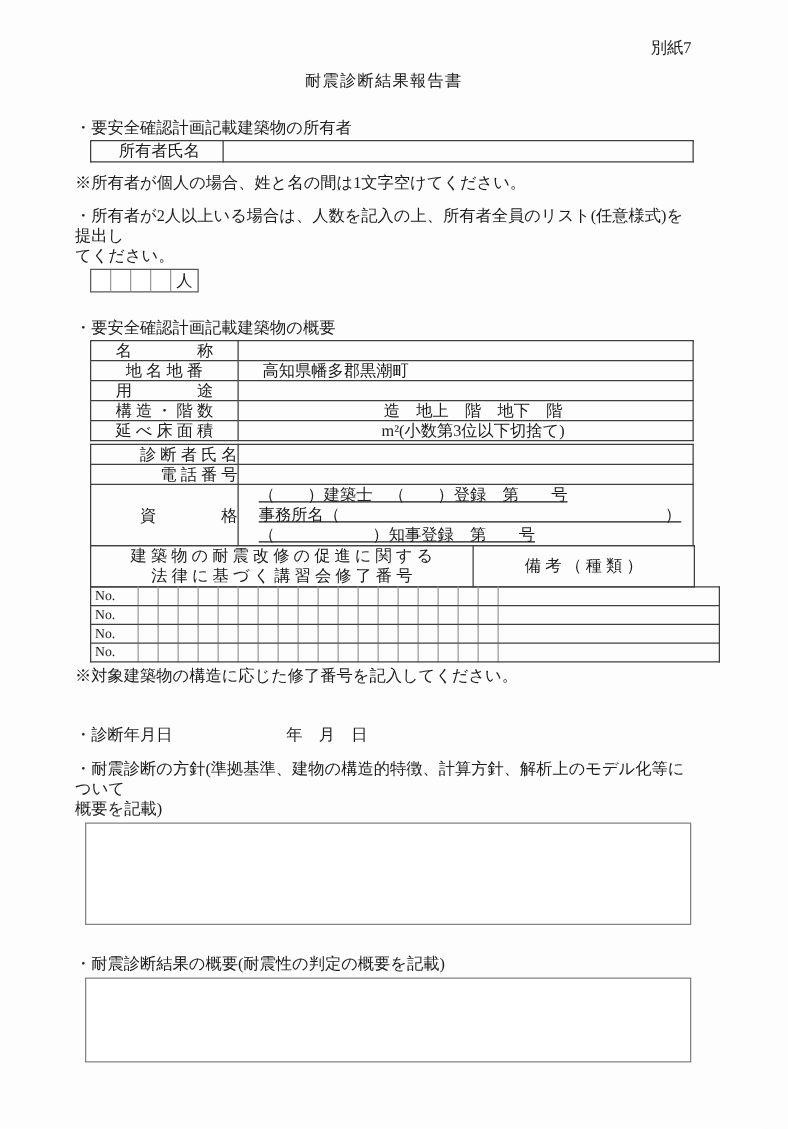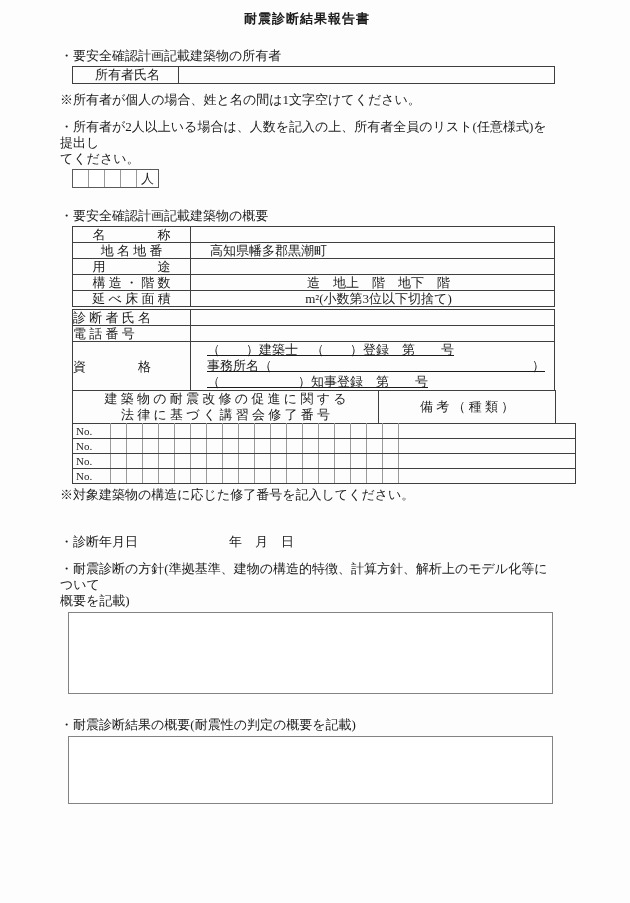--- a/index.html
+++ b/index.html
@@ -5,21 +5,21 @@
   html,body{margin:0;padding:0;background:#ffffff;}
   .page{
     position:relative;
     width:630px;height:903px;
     background:#fdfdfd;
     font-family:"Liberation Serif","DejaVu Serif",serif;
     font-size:13px;line-height:16px;color:#1b1b1b;
     overflow:hidden;
   }
   .annotation{padding-top:30px;margin-right:77px;text-align:right;}
-  .title{margin-top:11px;text-align:center;padding-right:16px;letter-spacing:1px;font-weight:bold;}
+  .title{margin-top:11px;text-align:center;padding-right:16px;letter-spacing:1px;}
   .heading{margin-left:60px;width:496px;}
   .note{margin-left:60px;width:496px;}
   .pre{white-space:pre-line;font-family:Liberation Serif, serif;}
 
   table.tbl{border-collapse:collapse;table-layout:fixed;margin-left:72px;}
   table.tbl td{border:1px solid #3f3f3f;padding:0;overflow:hidden;}
 
   
   .owner-tbl{width:483px;margin-top:2px;}
   .owner-tbl td{height:16px;line-height:16px;}
@@ -38,21 +38,21 @@
   .building-tbl{width:483px;margin-top:2px;}
   .building-tbl td{height:15px;line-height:15px;}
   .building-tbl .lbl{width:117px;text-align:center;}
   .building-tbl .val{padding-left:19px;}
   .building-tbl .val.center{text-align:center;padding-left:12px;}
 
   
   .diag-heading{margin-top:17px;}
   .diagA{width:483px;margin-top:2px;}
   .diagA td{height:15px;line-height:15px;}
-  .diagA .lbl{width:117px;text-align:left;}
+  .diagA .lbl{width:117px;text-align:right;}
   .diagA .val{padding-left:16px;text-decoration:underline;}
   .diagA .qual{height:48px;line-height:16px;white-space:pre-line;}
   .diagB{width:483px;margin-top:-1px;}
   .diagB td{height:32px;}
   .diagB .course-hdr{width:305px;text-align:center;line-height:16px;}
   .diagB .remarks-hdr{width:176px;text-align:center;}
   .diagC{width:483px;margin-top:-1px;}
   .diagC td{height:14px;line-height:14px;}
   .diagC .no-lbl{width:34px;font-size:11px;padding-left:3px;border-right-color:#9a9a9a;}
   .diagC .digit{width:15px;border-left-color:#9a9a9a;border-right-color:#9a9a9a;}
@@ -64,20 +64,21 @@
   .big-box{margin-left:68px;width:483px;border:1px solid #838383;background:#fff;}
   .box1{margin-top:3px;height:80px;}
   .result-heading{margin-top:23px;}
   .box2{margin-top:3px;height:66px;}
 </style>
 </head>
 <body>
 
 <div class="page">
 
+  <div class="annotation">別紙7</div>
   <div class="title">耐震診断結果報告書</div>
 
   <div class="heading" style="margin-top:21px;">・要安全確認計画記載建築物の所有者</div>
   <table class="tbl owner-tbl">
     <tbody>
         <tr>
       <td class="lbl">所有者氏名</td>
       <td class="val"></td>
     </tr>
   </tbody>

